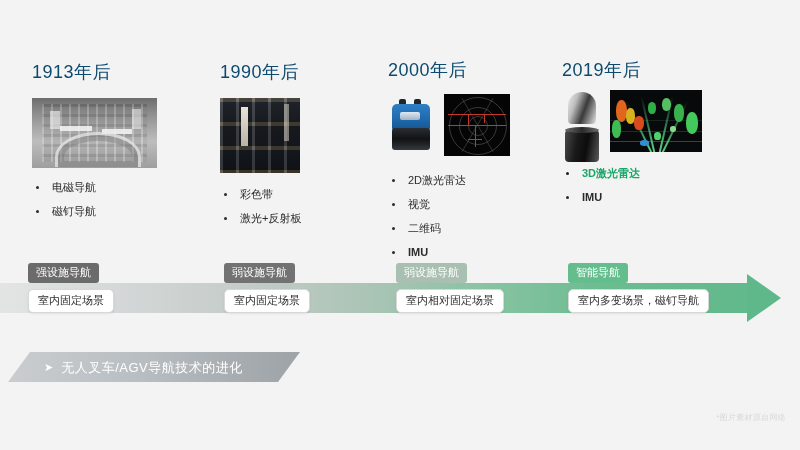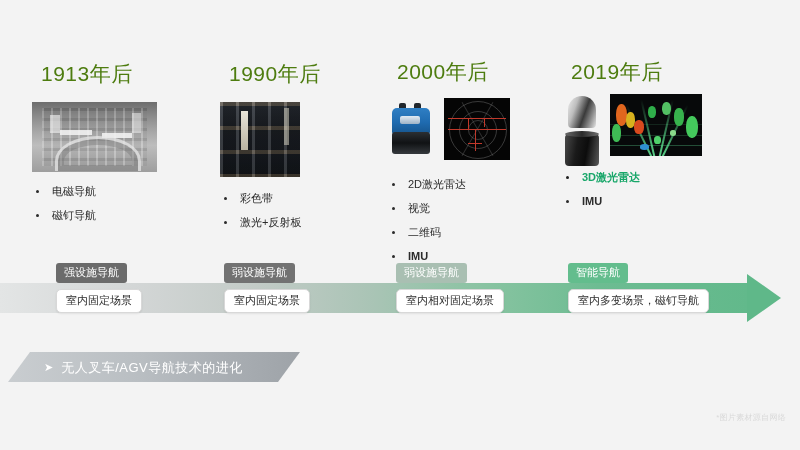--- a/index.html
+++ b/index.html
@@ -7,23 +7,22 @@
     width:800px;height:450px;overflow:hidden;
     background:#f2f2f2;
     font-family:"Liberation Sans","DejaVu Sans",sans-serif;
     position:relative;
   }
   #slide{position:absolute;inset:0;background:#f3f3f3;}
 
   
   .col{position:absolute;top:0;width:170px;}
   .col-title{
-    font-size:21px;color:#4d7c0f;font-weight:400;letter-spacing:.5px;
+    font-size:18px;color:#0c4a6e;font-weight:400;letter-spacing:.5px;
     white-space:nowrap;
-    margin-left:9px;
   }
   .thumbs{display:flex;align-items:flex-start;gap:6px;margin-top:14px;}
 
   
   .photo{position:relative;overflow:hidden;background:#888;}
 
   
   .photo-factory{
     width:125px;height:70px;
     background:
@@ -271,21 +270,21 @@
       <li class="green">3D激光雷达</li>
       <li class="bold">IMU</li>
     </ul>
   </div>
 
   <div id="arrow-wrap">
     <div id="arrow-body"></div>
     <div id="arrow-head"></div>
   </div>
 
-  <div class="tl" style="left:56px;">
+  <div class="tl" style="left:28px;">
     <div class="tag gray">强设施导航</div><br>
     <div class="chip">室内固定场景</div>
   </div>
 
   <div class="tl" style="left:224px;">
     <div class="tag gray2">弱设施导航</div><br>
     <div class="chip">室内固定场景</div>
   </div>
 
   <div class="tl" style="left:396px;">

